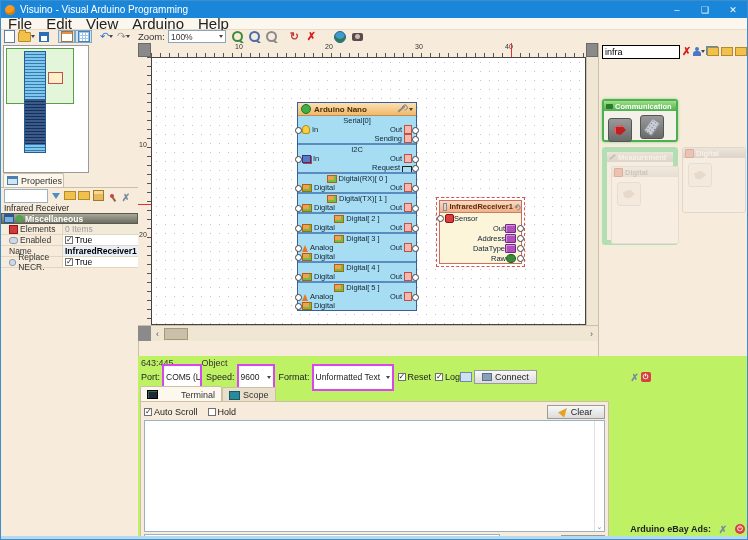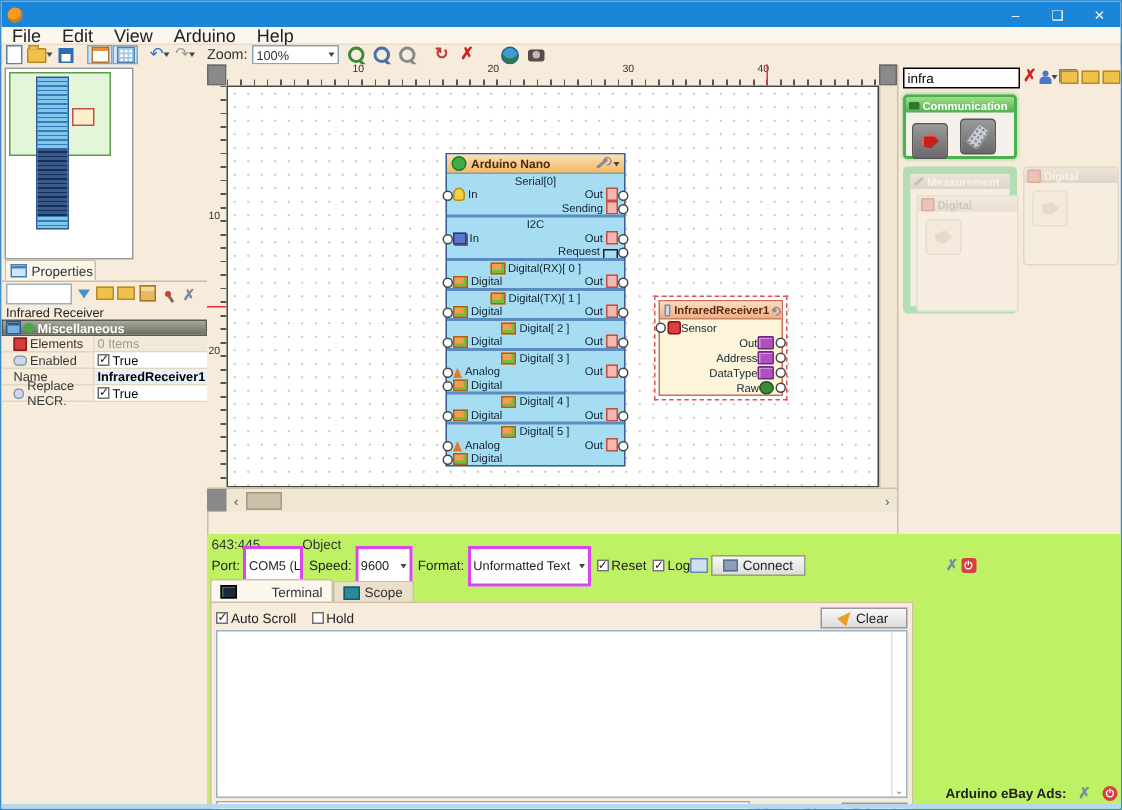--- a/index.html
+++ b/index.html
@@ -4,21 +4,21 @@
 <style>
   html,body{margin:0;padding:0;}
   body{font-family:"Liberation Sans",sans-serif;background:#888;}
   .window{position:relative;width:748px;height:540px;background:#f7ebdb;border:1px solid #3f8ec9;box-sizing:border-box;overflow:hidden;}
   
   .titlebar{position:absolute;left:0;top:0;width:100%;height:17px;background:#1a86d9;color:#fff;display:flex;align-items:center;font-size:10px;}
   .logo{width:10px;height:10px;border-radius:50%;background:#f59a23;margin:0 5px 0 4px;box-shadow:inset -1px -2px 0 #d97b00;}
   .win-btns{margin-left:auto;display:flex;height:100%;}
   .win-btn{width:28px;height:100%;display:flex;align-items:center;justify-content:center;color:#fff;font-size:9px;}
   
-  .menubar{position:absolute;left:0;top:17px;width:100%;height:11px;background:#fbf6ee;border-bottom:1px solid #e8dcc8;display:flex;align-items:center;font-size:12px;color:#222;}
+  .menubar{position:absolute;left:0;top:17px;width:100%;height:11px;background:#fbf6ee;border-bottom:1px solid #e8dcc8;display:flex;align-items:center;font-size:15px;color:#222;}
   .menu-item{padding:0 7px;}
   .toolbar{position:absolute;left:0;top:29px;width:100%;height:13px;display:flex;align-items:center;font-size:9.5px;color:#333;}
   .tb{width:17px;height:13px;display:flex;align-items:center;justify-content:center;position:relative;}
   .tb.pressed{background:#cfe4f5;border:1px solid #7aa7cc;box-sizing:border-box;}
   .sep{width:6px;}
   .caret{width:0;height:0;border-left:3px solid transparent;border-right:3px solid transparent;border-top:4px solid #444;display:inline-block;}
   .caret.sm{border-left-width:2.5px;border-right-width:2.5px;border-top-width:3px;}
   
   .g{font-size:10px;line-height:10px;}
   .ic-page{width:9px;height:11px;background:#fff;border:1px solid #5a7fb0;}
@@ -119,21 +119,21 @@
   .ic-sensor{width:7px;height:7px;background:#d84040;border-radius:2px;border:1px solid #8a1010;}
   .ic-type-badge{width:9px;height:7px;background:#b050c0;border:1px solid #702a80;border-radius:1px;box-shadow:inset 1px 1px 0 #d890e0;}
   .ic-raw-icon{width:8px;height:7px;background:#3a8a3a;border:1px solid #1a5a1a;border-radius:50%;}
   
   .right-panel{position:absolute;left:597px;top:42px;width:151px;bottom:0;background:#f7ebdb;border-left:1px solid #cdbfa6;}
   .search-row{position:absolute;left:3px;top:1px;width:145px;height:15px;display:flex;align-items:center;gap:2px;}
   .search-input{width:72px;height:12px;border:1px solid #000000;background:#fff;font-size:9px;padding:0 2px;}
   .ic-user{width:8px;height:5px;background:#4a78c8;border-radius:3px 3px 0 0;position:relative;margin-top:4px;}
   .ic-user::before{content:"";position:absolute;left:2px;top:-4px;width:4px;height:4px;border-radius:50%;background:#4a78c8;}
   .ic-foldp{width:10px;height:7px;background:#f0c14b;border:1px solid #b8892a;box-shadow:-1px -1px 0 #4a90c8;}
-  .cat{position:absolute;border-radius:3px;box-sizing:border-box;}
+  .cat{position:absolute;border-radius:3px;box-sizing:border-box;margin-top:36px;}
   .cat-comm{left:3px;top:20px;width:76px;height:43px;border:2px solid #4caf50;background:#f4f1ea;box-shadow:0 0 3px #8cd08c;}
   .cat-head{height:10px;display:flex;align-items:center;gap:2px;padding:0 2px;font-size:7.5px;color:#fff;font-weight:bold;background:linear-gradient(#9ede84,#4eb04e);border-radius:2px 2px 0 0;white-space:nowrap;overflow:hidden;}
   .ic-cat-comm{width:7px;height:5px;background:#2a7a2a;border-radius:1px;}
   .comp-btn{width:22px;height:22px;background:linear-gradient(#9a9a9a,#6a6a6a);border:1px solid #555;border-radius:3px;display:inline-flex;align-items:center;justify-content:center;margin:4px 0 0 4px;}
   .ic-ir{width:12px;height:10px;background:#c02020;clip-path:polygon(0 30%,60% 0,100% 50%,55% 100%,10% 85%);box-shadow:inset 2px 2px 0 #f06060;}
   .ic-remote{width:8px;height:14px;background:#c8ccd4;border:1px solid #8a8f98;border-radius:2px;transform:rotate(35deg);background-image:radial-gradient(#777 0.7px,transparent 0.8px);background-size:3px 3px;}
   .cat-faded{opacity:.32;}
   .cat-meas{left:3px;top:68px;width:76px;height:98px;border:5px solid #22c55e;background:#f4f1ea;}
   .cat-head.gray{background:linear-gradient(#d8d8d8,#a8a8a8);}
   .ic-wrench-sm{width:7px;height:2px;background:#667;transform:rotate(-40deg);}
@@ -170,20 +170,21 @@
   .bold{font-weight:bold;}
   .bottom-edge{position:absolute;left:0;right:0;bottom:0;height:3px;background:#b5d9f0;}
 </style>
 </head>
 <body>
 
 <div class="window">
 
   <div class="titlebar">
     <span class="logo"></span>
+    <span>Visuino - Visual Arduino Programming</span>
     <span class="win-btns">
       <span class="win-btn">–</span>
       <span class="win-btn">❑</span>
       <span class="win-btn">✕</span>
     </span>
   </div>
 
   <div class="menubar">
       <span class="menu-item">File</span>
       <span class="menu-item">Edit</span>

